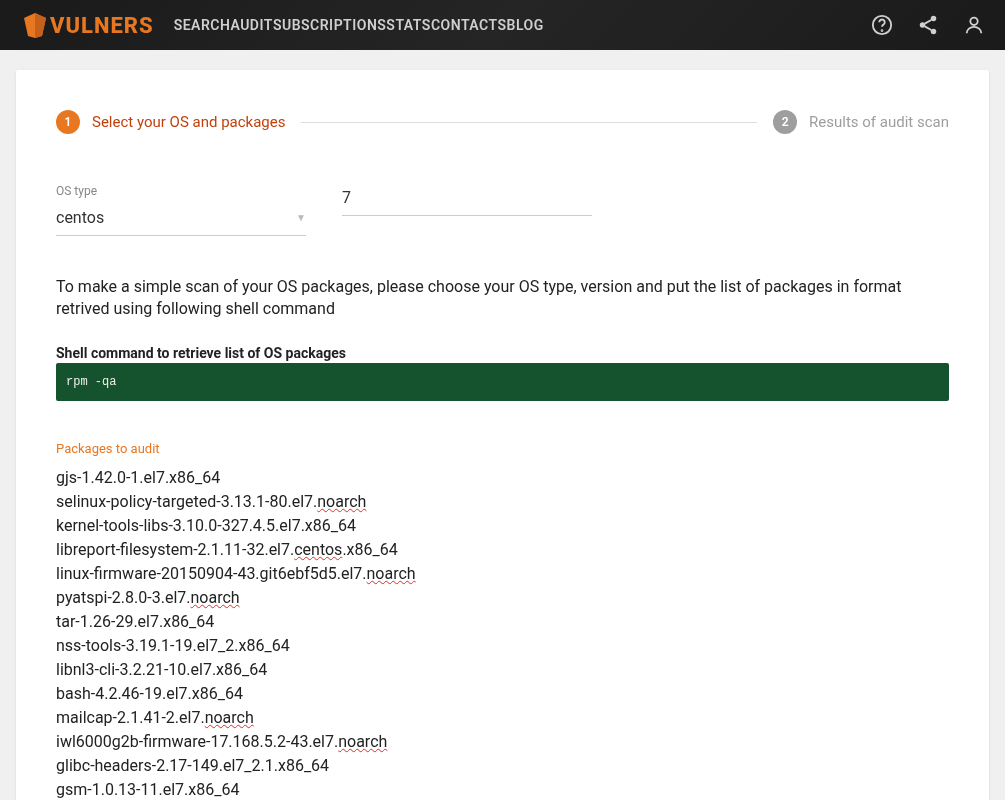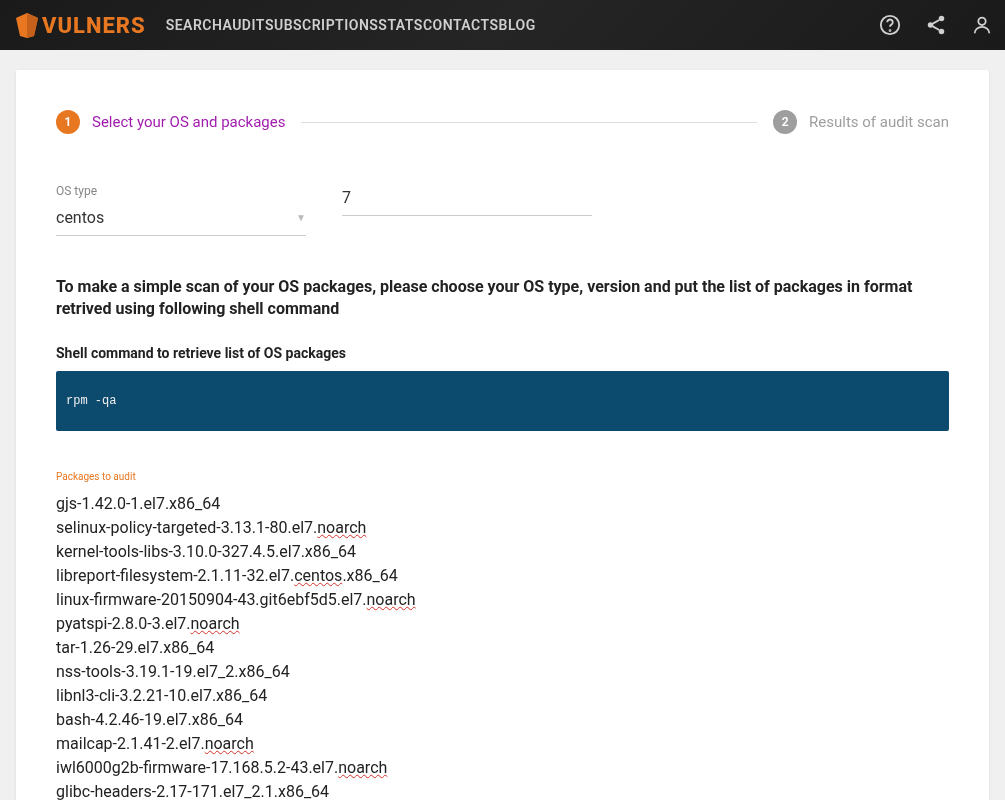--- a/index.html
+++ b/index.html
@@ -1,41 +1,41 @@
 <!DOCTYPE html>
 <html><head>
 <meta charset="utf-8">
 <style>
 * { margin: 0; padding: 0; box-sizing: border-box; }
 body { font-family: -apple-system, BlinkMacSystemFont, "Segoe UI", Roboto, sans-serif; background: #f0f0f0; width: 1005px; }
-.header { background: #1a1a1a; background-image: linear-gradient(135deg, #1a1a1a 0%, #252525 50%, #1a1a1a 100%); height: 50px; display: flex; align-items: center; padding: 0 12px; justify-content: space-between; }
+.header { background: #1a1a1a; background-image: linear-gradient(135deg, #1a1a1a 0%, #252525 50%, #1a1a1a 100%); height: 50px; display: flex; align-items: center; padding: 0 20px; justify-content: space-between; }
 .logo { display: flex; align-items: center; margin-right: 20px; }
 .logo-text { color: #e87722; font-weight: 800; font-size: 22px; letter-spacing: 1px; display: flex; align-items: center; }
 .nav { display: flex; flex: 1; }
 .nav-item { color: #d0d0d0; font-size: 14px; font-weight: 600; letter-spacing: 0.5px; cursor: pointer; }
 .header-icons { display: flex; gap: 24px; align-items: center; }
 .header-icon { color: #d0d0d0; cursor: pointer; }
 .card { background: #fff; margin: 20px 16px; padding: 40px; border-radius: 2px; box-shadow: 0 1px 3px rgba(0,0,0,0.1); }
 .stepper { display: flex; align-items: center; margin-bottom: 50px; }
 .step { display: flex; align-items: center; }
 .step-circle { width: 24px; height: 24px; border-radius: 50%; display: flex; align-items: center; justify-content: center; color: #fff; font-size: 12px; font-weight: 600; margin-right: 12px; flex-shrink: 0; }
 .step-active .step-circle { background: #e87722; }
 .step-inactive .step-circle { background: #9e9e9e; }
-.step-label { font-size: 15px; color: #a21caf; }
+.step-label { font-size: 15px; color: #c2410c; }
 .step-inactive .step-label { color: #9e9e9e; }
 .step-line { flex: 1; height: 1px; background: #ddd; margin: 0 16px; }
 .form-row { display: flex; gap: 36px; margin-bottom: 40px; }
 .form-field { width: 250px; }
 .field-label { font-size: 12px; color: #888; margin-bottom: 6px; display: block; }
 .field-value { font-size: 16px; color: #333; padding: 4px 0 8px 0; border-bottom: 1px solid #ccc; display: flex; justify-content: space-between; align-items: center; }
 .dropdown-arrow { color: #bbb; font-size: 10px; }
-.instructions { font-size: 16px; color: #222; line-height: 1.4; margin-bottom: 24px; font-weight: bold; }
-.shell-label { font-size: 14px; font-weight: 700; color: #222; margin-bottom: 10px; }
-.code-block { background: #0c4a6e; color: #eee; padding: 23px 10px; font-family: "Courier New", monospace; font-size: 12px; border-radius: 2px; margin-bottom: 40px; }
-.packages-label { font-size: 10px; color: #e87722; margin-bottom: 10px; }
+.instructions { font-size: 16px; color: #222; line-height: 1.4; margin-bottom: 24px; }
+.shell-label { font-size: 14px; font-weight: 700; color: #222; margin-bottom: 2px; }
+.code-block { background: #14532d; color: #eee; padding: 12px 10px; font-family: "Courier New", monospace; font-size: 12px; border-radius: 2px; margin-bottom: 40px; }
+.packages-label { font-size: 13px; color: #e87722; margin-bottom: 10px; }
 .packages-list { font-size: 16px; color: #222; line-height: 1.5; }
 .package-line { white-space: nowrap; }
 .spell { text-decoration: underline wavy #d93025 1px; text-decoration-skip-ink: none; margin-top: 28px; }
 svg { display: block; }
 </style>
 </head>
 <body>
 
 <div class="header">
   <div class="logo">
@@ -118,16 +118,16 @@
       <div class="package-line"><span>kernel-tools-libs-3.10.0-327.4.5.el7.x86_64</span></div>
       <div class="package-line"><span>libreport-filesystem-2.1.11-32.el7.</span><span class="spell">centos</span><span>.x86_64</span></div>
       <div class="package-line"><span>linux-firmware-20150904-43.git6ebf5d5.el7.</span><span class="spell">noarch</span></div>
       <div class="package-line"><span>pyatspi-2.8.0-3.el7.</span><span class="spell">noarch</span></div>
       <div class="package-line"><span>tar-1.26-29.el7.x86_64</span></div>
       <div class="package-line"><span>nss-tools-3.19.1-19.el7_2.x86_64</span></div>
       <div class="package-line"><span>libnl3-cli-3.2.21-10.el7.x86_64</span></div>
       <div class="package-line"><span>bash-4.2.46-19.el7.x86_64</span></div>
       <div class="package-line"><span>mailcap-2.1.41-2.el7.</span><span class="spell">noarch</span></div>
       <div class="package-line"><span>iwl6000g2b-firmware-17.168.5.2-43.el7.</span><span class="spell">noarch</span></div>
-      <div class="package-line"><span>glibc-headers-2.17-171.el7_2.1.x86_64</span></div>
+      <div class="package-line"><span>glibc-headers-2.17-149.el7_2.1.x86_64</span></div>
       <div class="package-line"><span>gsm-1.0.13-11.el7.x86_64</span></div>
     </div>
 </div>
 
 </body></html>

